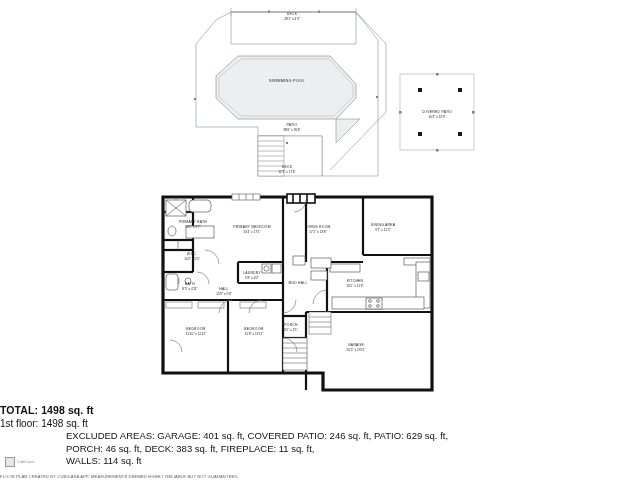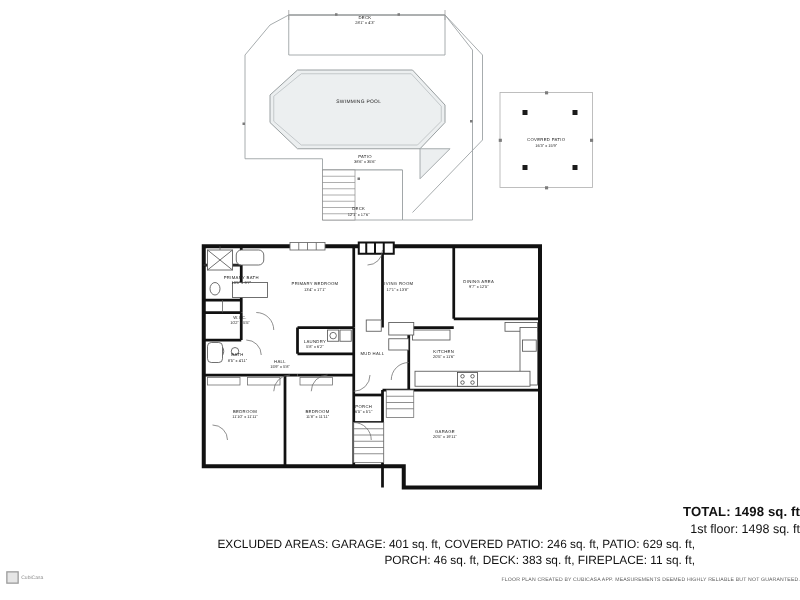--- a/index.html
+++ b/index.html
@@ -3,25 +3,25 @@
 <meta charset="utf-8">
 <style>
   html,body{margin:0;padding:0;}
   body{
     width:640px;height:480px;background:#ffffff;
     font-family:"Liberation Sans", sans-serif;
     color:#111;overflow:hidden;position:relative;
   }
   #plan{position:absolute;left:0;top:0;width:640px;height:480px;}
   .summary{
-    position:absolute;left:0;top:404px;width:640px;text-align:right;
+    position:absolute;left:0;top:404px;width:640px;text-align:left;
   }
   .tot{font-size:10.5px;font-weight:bold;letter-spacing:.1px;line-height:13px;}
-  .flr{font-size:10px;line-height:13px;padding-left:19px;}
-  .exc{font-size:9.5px;line-height:12.5px;padding:0 84px;}
+  .flr{font-size:10px;line-height:13px;}
+  .exc{font-size:9.5px;line-height:12.5px;padding:0 66px;}
   .disc{font-size:4.1px;letter-spacing:.15px;color:#5a5a5a;margin-top:6px;}
   .logo{
     position:absolute;left:5px;top:457px;width:34px;height:13px;
     font-size:4px;color:#8d8d8d;
   }
   .logo .sq{
     display:inline-block;width:8px;height:8px;border:1px solid #9a9a9a;
     vertical-align:middle;margin-right:2px;background:#e6e6e6;
   }
 </style>
@@ -299,18 +299,19 @@
     <rect x="286" y="142" width="2" height="2" fill="#7c7c7c" stroke="none"></rect>
   </g>
 
 </svg>
 
 <div class="summary">
   <div class="tot">TOTAL: 1498 sq. ft</div>
   <div class="flr">1st floor: 1498 sq. ft</div>
   <div class="exc">EXCLUDED AREAS: GARAGE: 401 sq. ft, COVERED PATIO: 246 sq. ft, PATIO: 629 sq. ft,</div>
   <div class="exc">PORCH: 46 sq. ft, DECK: 383 sq. ft, FIREPLACE: 11 sq. ft,</div>
+  <div class="exc">WALLS: 114 sq. ft</div>
   <div class="disc">FLOOR PLAN CREATED BY CUBICASA APP. MEASUREMENTS DEEMED HIGHLY RELIABLE BUT NOT GUARANTEED.</div>
 </div>
 
 <div class="logo">
   <span class="sq"></span><span>CubiCasa</span>
 </div>
 
 </body></html>

